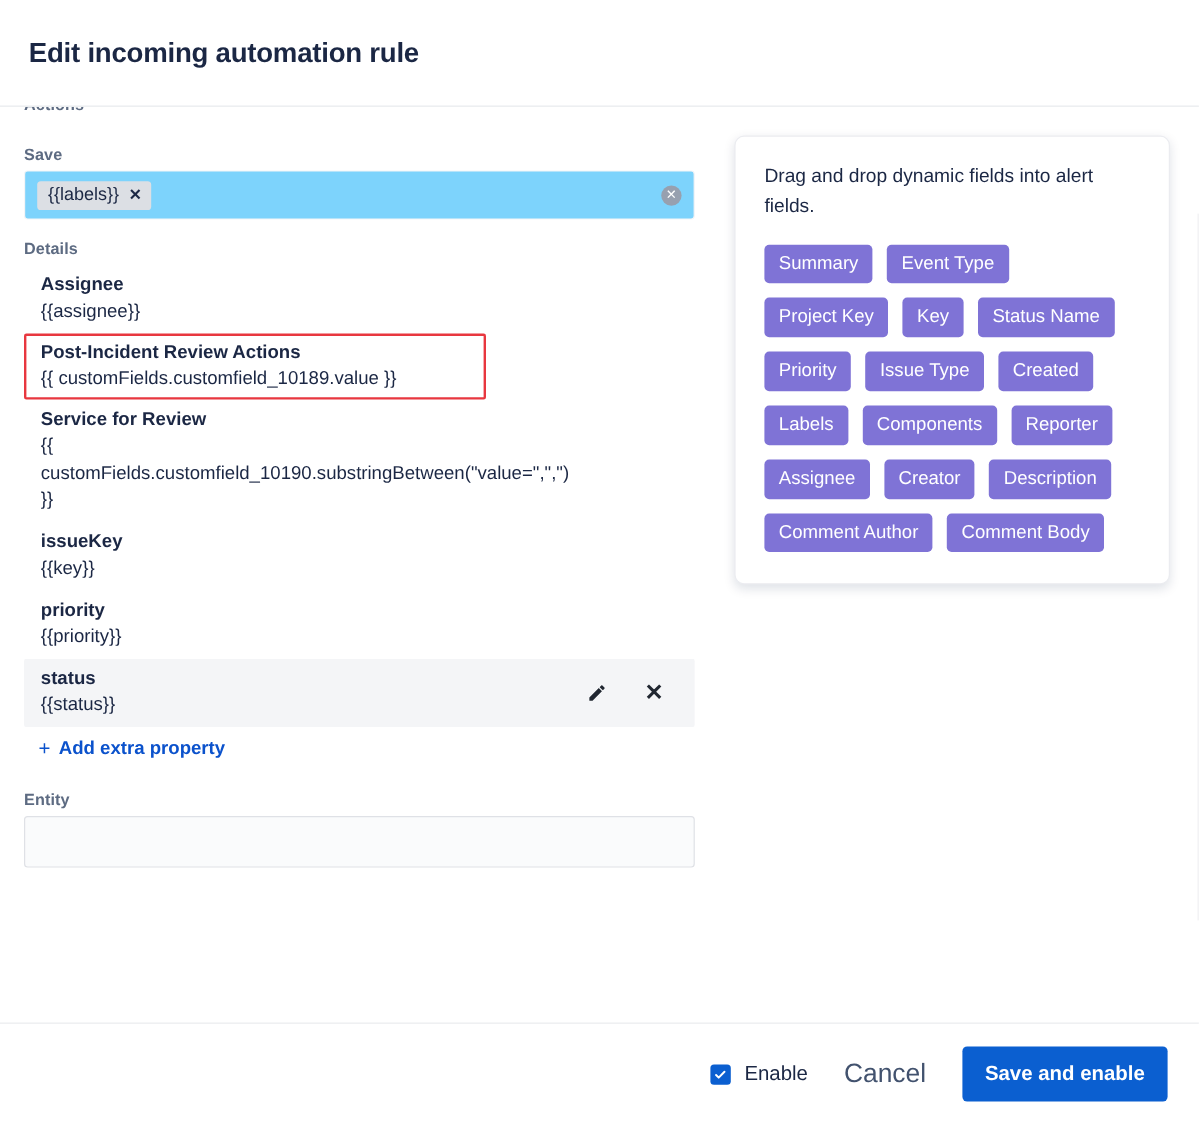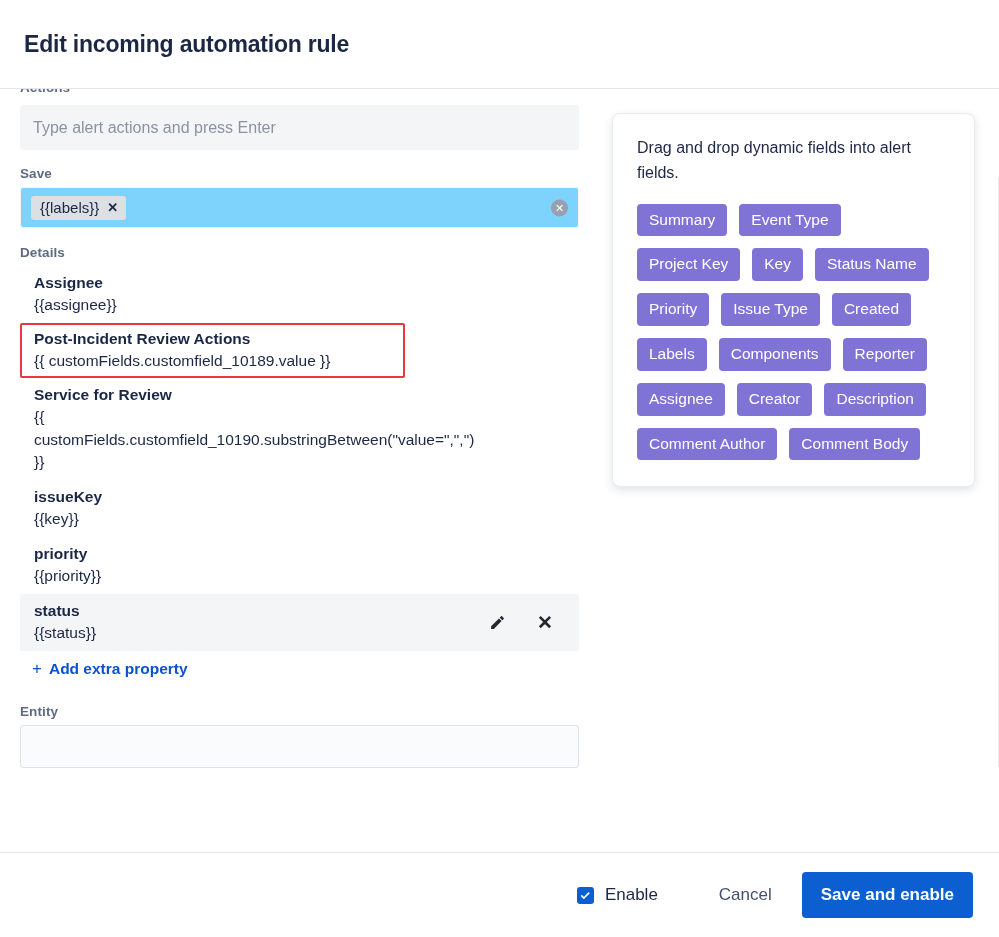--- a/index.html
+++ b/index.html
@@ -302,25 +302,24 @@
   }
   .checkbox svg { display: block; }
   .enable-label {
     font-size: 17px;
     color: #1b2744;
   }
   .btn-link {
     background: none;
     border: none;
     font-family: "Liberation Sans", sans-serif;
-    font-size: 17px;
+    font-size: 22px;
     color: #42526e;
     cursor: pointer;
     padding: 6px 8px;
-    margin-left: 31px;
   }
   .btn-primary {
     background: #0b5fd0;
     border: none;
     border-radius: 4px;
     color: #ffffff;
     font-family: "Liberation Sans", sans-serif;
     font-size: 17px;
     font-weight: bold;
     padding: 13px 19px;
@@ -344,23 +343,20 @@
   <div class="modal-header">
     <div class="modal-title">Edit incoming automation rule</div>
   </div>
 
   <div class="modal-body">
 
     <div class="left-col">
 
       <div class="scroll-clip">
         <div class="field-label">Actions</div>
-      </div>
-      <div class="soft-input">
-        <span class="placeholder">Type alert actions and press Enter</span>
       </div>
 
       <div class="tags-wrap">
         <div class="field-label">Save</div>
         <div class="tag-input">
           <span class="chip-tag">
             <span>{{labels}}</span>
             <span class="chip-x">✕</span>
           </span>
           <span class="clear-circle">✕</span>

